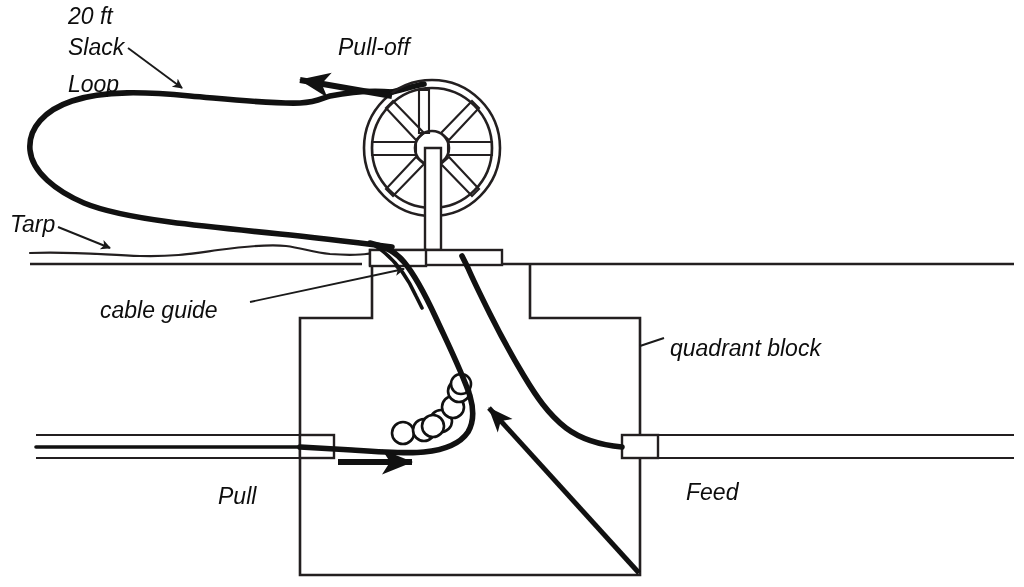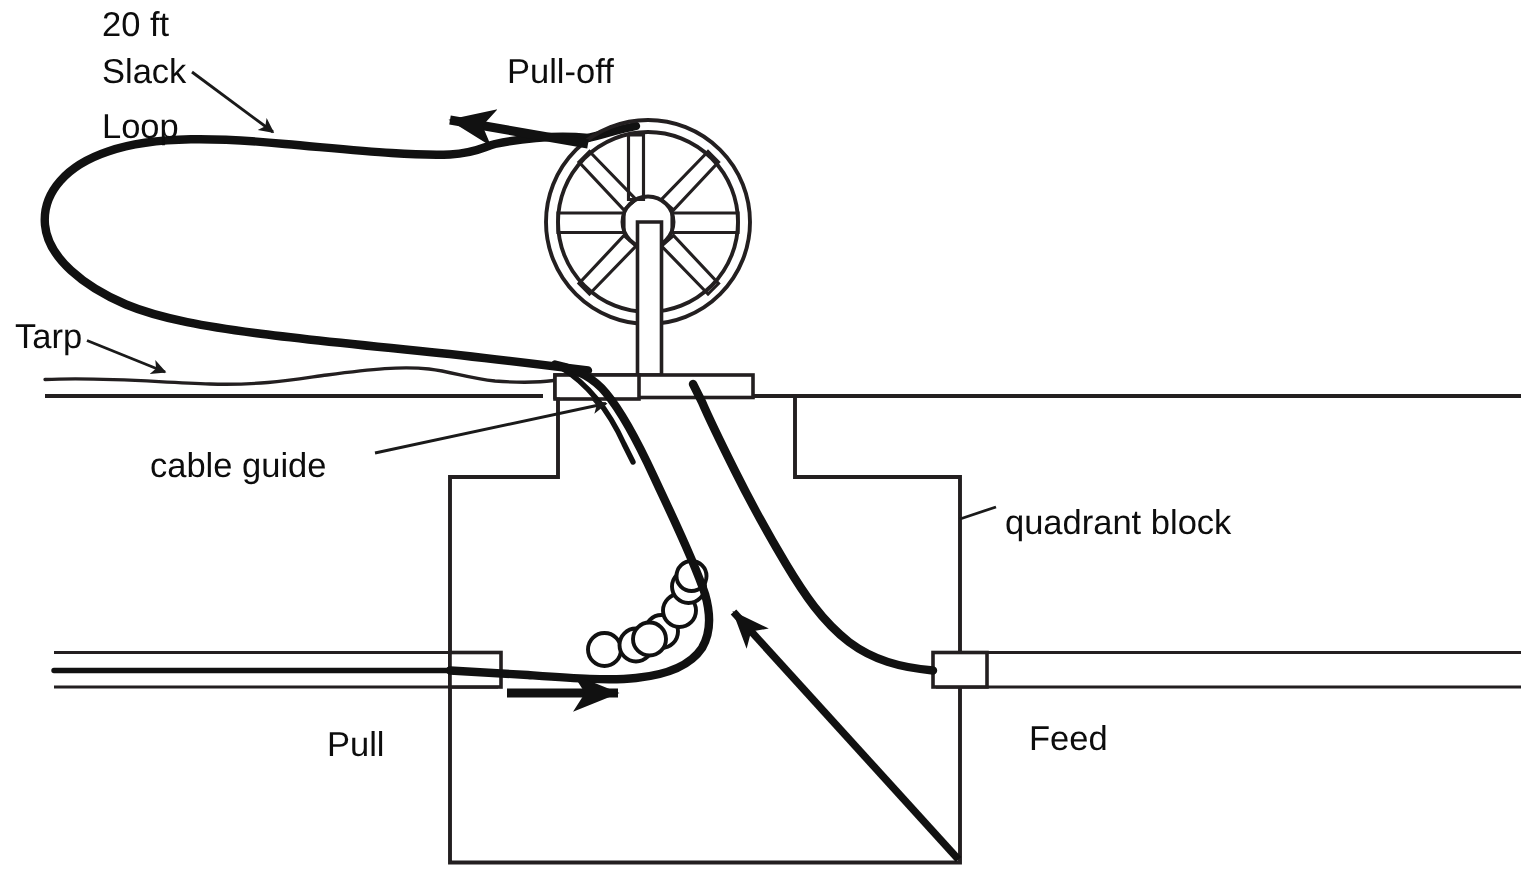--- a/index.html
+++ b/index.html
@@ -12,20 +12,21 @@
     font-family: "Liberation Sans", sans-serif;
     width: 1024px;
     height: 587px;
     overflow: hidden;
   }
   #diagram-root {
     position: relative;
     width: 1024px;
     height: 587px;
     background: #ffffff;
+    font-style: italic;
   }
   svg#scene {
     position: absolute;
     top: 0;
     left: 0;
     width: 1024px;
     height: 587px;
     display: block;
   }
   .label-text {

